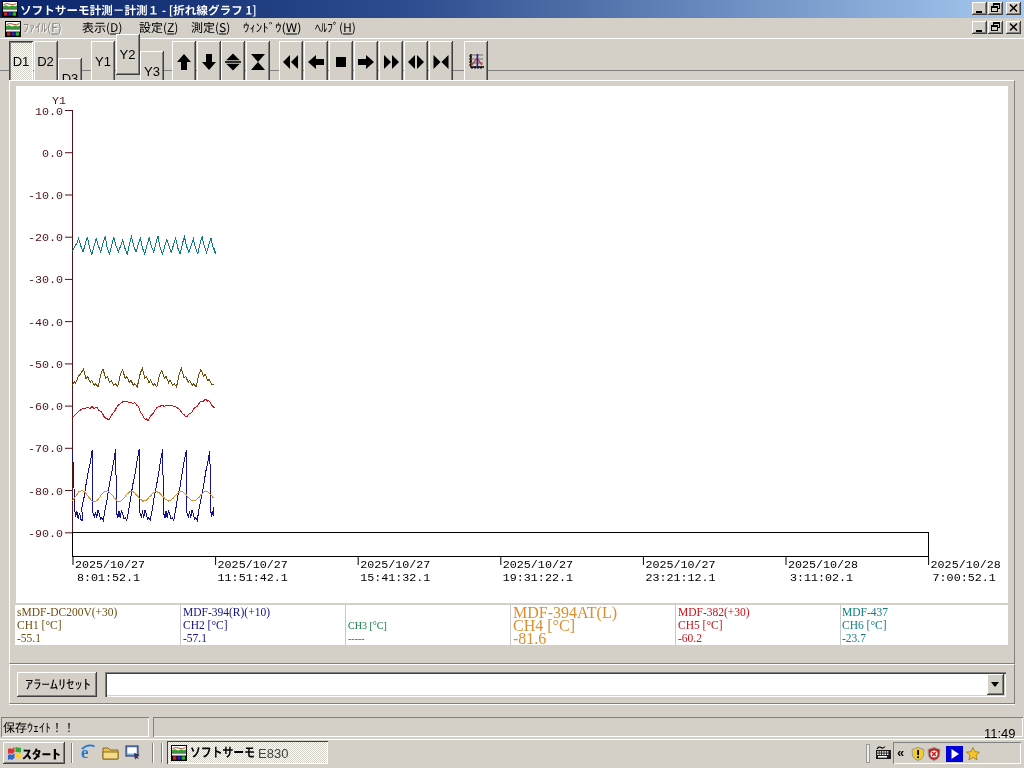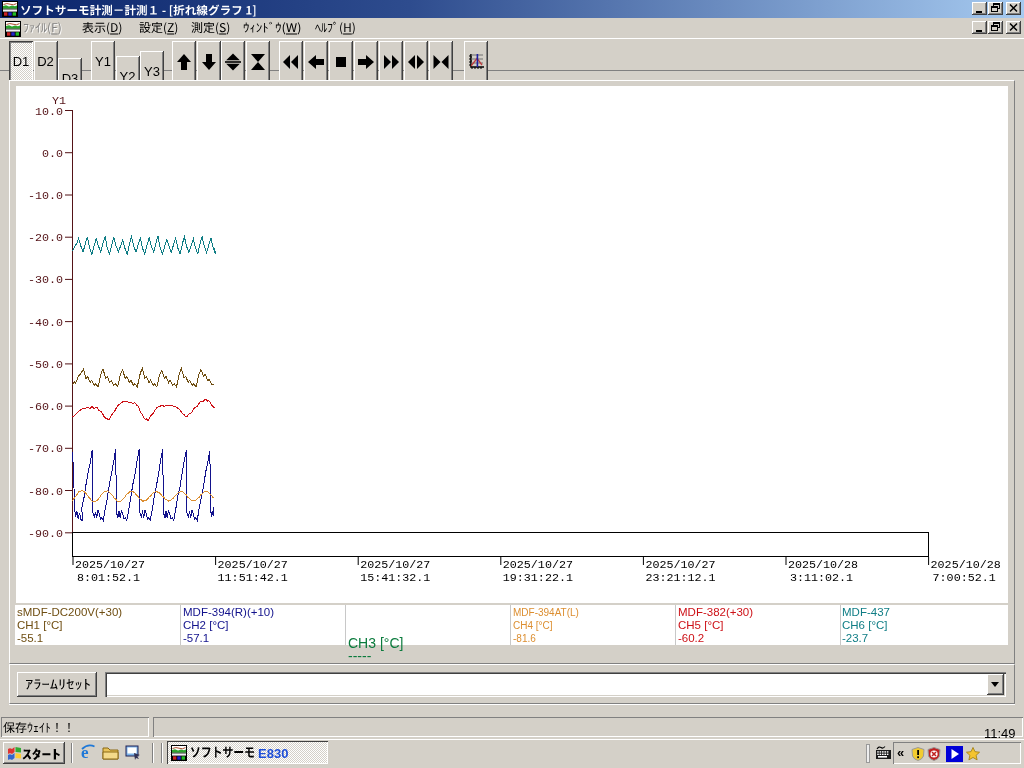--- a/index.html
+++ b/index.html
@@ -5,21 +5,21 @@
 body{font-family:"Liberation Sans",sans-serif;background:#d4d0c8;position:relative}
 .abs{position:absolute}
 .tb{position:absolute;width:24px;height:41px;background:#d4d0c8;
  box-shadow:inset -1px -1px 0 #404040,inset 1px 1px 0 #fff,inset -2px -2px 0 #808080;
  display:flex;align-items:center;justify-content:center;font-size:13px;color:#000}
 .tbp{box-shadow:inset 1px 1px 0 #404040,inset -1px -1px 0 #fff,inset 2px 2px 0 #808080;
  background-image:repeating-conic-gradient(#fff 0 25%,#d4d0c8 0 50%);background-size:2px 2px}
 .wb{position:absolute;width:15px;height:13px;background:#d4d0c8;
  box-shadow:inset -1px -1px 0 #404040,inset 1px 1px 0 #fff,inset -2px -2px 0 #808080}
 .sunk1{box-shadow:inset 1px 1px 0 #808080,inset -1px -1px 0 #fff}
-.mono{font-family:Liberation Sans, sans-serif}
+.mono{font-family:Liberation Serif, serif}
 </style></head><body>
 <div class="abs" style="left:0;top:0;width:1024px;height:18px;background:linear-gradient(90deg,#0a246a,#2e4c8e 40%,#a6caf0)"></div>
 <svg width="16" height="16" viewBox="0 0 16 16" style="position:absolute;left:2px;top:1px">
 <rect width="16" height="16" fill="#000"></rect>
 <rect x="1" y="1" width="14" height="6.4" fill="#fff"></rect>
 <path d="M1 5 L4 4.2 L7 5.4 L10 4.4 L13 5.2 L15 4.6 L15 7.4 L1 7.4 Z" fill="#2da32d"></path>
 <path d="M1.5 3.5 Q5 1.8 8 3.2 Q11.5 4.6 14.5 2.6" stroke="#b05030" stroke-width="1" fill="none"></path>
 <rect x="1" y="8.4" width="14" height="2.2" fill="#f0f0f0"></rect>
 <rect x="2" y="11.3" width="3.4" height="3.4" fill="#cc2222"></rect>
 <rect x="6.3" y="11.3" width="3.4" height="3.4" fill="#2222cc"></rect>
@@ -101,21 +101,21 @@
 <div class="wb" style="left:1006px;top:21px">
     <svg width="13" height="13" viewBox="0 0 13 13" style="position:absolute;left:1px;top:0">
       <path d="M3 2.5 L10 9.5 M10 2.5 L3 9.5" stroke="#000" stroke-width="1.5"></path>
     </svg>
   </div>
 <div class="abs" style="left:0;top:38px;width:1024px;height:33px;border-top:1px solid #fff;border-bottom:1px solid #808080;background:#d4d0c8"></div>
 <div class="tb tbp" style="left:9px;top:41px">D1</div>
 <div class="tb" style="left:33.5px;top:41px">D2</div>
 <div class="tb" style="left:58px;top:58px">D3</div>
 <div class="tb" style="left:91px;top:41px">Y1</div>
-<div class="tb" style="left:115.5px;top:56px">Y2</div>
+<div class="tb" style="left:115.5px;top:34px">Y2</div>
 <div class="tb" style="left:140px;top:51px">Y3</div>
 <div class="tb" style="left:172px;top:41px">
     <svg width="18" height="18" viewBox="0 0 18 18">
       <path d="M9 1 L16 9 L12 9 L12 17 L6 17 L6 9 L2 9 Z" fill="#000"></path>
     </svg>
   </div>
 <div class="tb" style="left:196.5px;top:41px">
     <svg width="18" height="18" viewBox="0 0 18 18">
       <path d="M9 17 L2 9 L6 9 L6 1 L12 1 L12 9 L16 9 Z" fill="#000"></path>
     </svg>
@@ -248,24 +248,24 @@
 <div class="abs" style="left:345px;top:605px;width:1px;height:40px;background:#c8c8c8"></div>
 <div class="abs" style="left:510px;top:605px;width:1px;height:40px;background:#c8c8c8"></div>
 <div class="abs" style="left:675px;top:605px;width:1px;height:40px;background:#c8c8c8"></div>
 <div class="abs" style="left:840px;top:605px;width:1px;height:40px;background:#c8c8c8"></div>
 <div class="abs mono" style="left:17px;top:606px;width:160px;font-size:11.5px;line-height:13px;color:#6f4e12;white-space:pre">sMDF-DC200V(+30)
 CH1 [°C]
 -55.1</div>
 <div class="abs mono" style="left:183px;top:606px;width:160px;font-size:11.5px;line-height:13px;color:#12128c;white-space:pre">MDF-394(R)(+10)
 CH2 [°C]
 -57.1</div>
-<div class="abs mono" style="left:348px;top:624px;width:160px;font-size:14px;line-height:13px;color:#0b7b3d;white-space:pre">
+<div class="abs mono" style="left:348px;top:606px;width:160px;font-size:10px;line-height:13px;color:#0b7b3d;white-space:pre">
 CH3 [°C]
 -----</div>
-<div class="abs mono" style="left:513px;top:606px;width:160px;font-size:10px;line-height:13px;color:#dc8e30;white-space:pre">MDF-394AT(L)
+<div class="abs mono" style="left:513px;top:606px;width:160px;font-size:16px;line-height:13px;color:#dc8e30;white-space:pre">MDF-394AT(L)
 CH4 [°C]
 -81.6</div>
 <div class="abs mono" style="left:678px;top:606px;width:160px;font-size:11.5px;line-height:13px;color:#cd1117;white-space:pre">MDF-382(+30)
 CH5 [°C]
 -60.2</div>
 <div class="abs mono" style="left:842px;top:606px;width:160px;font-size:11.5px;line-height:13px;color:#0f7d85;white-space:pre">MDF-437
 CH6 [°C]
 -23.7</div>
 <div class="abs" style="left:9px;top:664px;width:1006px;height:40px;background:#d4d0c8;border:1px solid;border-color:#fff #808080 #808080 #fff"></div>
 <div class="abs" style="left:17px;top:672px;width:80px;height:25px;background:#d4d0c8;box-shadow:inset -1px -1px 0 #404040,inset 1px 1px 0 #fff,inset -2px -2px 0 #808080"></div>
@@ -317,21 +317,21 @@
 <path d="M1 5 L4 4.2 L7 5.4 L10 4.4 L13 5.2 L15 4.6 L15 7.4 L1 7.4 Z" fill="#2da32d"></path>
 <path d="M1.5 3.5 Q5 1.8 8 3.2 Q11.5 4.6 14.5 2.6" stroke="#b05030" stroke-width="1" fill="none"></path>
 <rect x="1" y="8.4" width="14" height="2.2" fill="#f0f0f0"></rect>
 <rect x="2" y="11.3" width="3.4" height="3.4" fill="#cc2222"></rect>
 <rect x="6.3" y="11.3" width="3.4" height="3.4" fill="#2222cc"></rect>
 <rect x="10.6" y="11.3" width="3.4" height="3.4" fill="#22bb22"></rect>
 </svg>
 <svg style="position:absolute;left:190px;top:741px" width="67" height="20" viewBox="0 0 67 20">
     <path transform="translate(0,16)" d="M2.6 -0.8 3.9 0.6C5.6 -0.4 6.8 -1.8 7.7 -3.4C8.5 -4.9 8.9 -6.5 9.2 -8.0C9.3 -8.4 9.4 -9.0 9.5 -9.5L7.8 -9.8C7.8 -9.5 7.7 -8.8 7.6 -8.2C7.5 -7.1 7.1 -5.7 6.3 -4.3C5.6 -2.9 4.4 -1.6 2.6 -0.8ZM2.4 -9.7 1.0 -8.9C1.5 -8.0 2.3 -6.3 2.9 -4.9L4.3 -5.9C3.9 -6.8 3.0 -8.8 2.4 -9.7Z M20.5 -8.7 19.4 -9.5C19.1 -9.4 18.8 -9.4 18.5 -9.4C17.9 -9.4 14.3 -9.4 13.5 -9.4C13.2 -9.4 12.6 -9.4 12.2 -9.5V-7.6C12.5 -7.7 13.0 -7.7 13.5 -7.7C14.3 -7.7 17.9 -7.7 18.6 -7.7C18.4 -6.6 18.0 -5.1 17.3 -4.0C16.4 -2.7 15.2 -1.6 13.1 -1.0L14.2 0.6C16.2 -0.2 17.6 -1.5 18.6 -3.0C19.5 -4.5 20.0 -6.5 20.2 -7.7C20.3 -8.0 20.4 -8.4 20.5 -8.7Z M25.1 -1.2C25.1 -0.7 25.0 0.1 25.0 0.6H26.6C26.6 0.0 26.5 -0.9 26.5 -1.2V-4.9C27.7 -4.4 29.3 -3.7 30.5 -3.0L31.1 -4.8C30.1 -5.4 28.0 -6.3 26.5 -6.8V-8.7C26.5 -9.3 26.6 -9.8 26.6 -10.3H25.0C25.0 -9.8 25.1 -9.2 25.1 -8.7C25.1 -7.6 25.1 -2.2 25.1 -1.2Z M33.1 -7.9V-6.1C33.4 -6.1 33.7 -6.2 34.3 -6.2H35.2V-4.4C35.2 -3.8 35.2 -3.3 35.1 -3.0H36.7C36.6 -3.3 36.6 -3.8 36.6 -4.4V-6.2H39.2V-5.7C39.2 -2.5 38.3 -1.4 36.2 -0.5L37.3 0.8C39.9 -0.6 40.6 -2.5 40.6 -5.7V-6.2H41.4C42.0 -6.2 42.3 -6.2 42.6 -6.1V-7.9C42.3 -7.8 42.0 -7.8 41.4 -7.8H40.6V-9.1C40.6 -9.7 40.6 -10.1 40.7 -10.3H39.1C39.1 -10.1 39.2 -9.7 39.2 -9.1V-7.8H36.6V-9.1C36.6 -9.6 36.6 -10.0 36.7 -10.2H35.1C35.2 -9.8 35.2 -9.4 35.2 -9.1V-7.8H34.3C33.7 -7.8 33.3 -7.9 33.1 -7.9Z M44.3 -6.0V-4.0C44.7 -4.0 45.4 -4.0 46.1 -4.0C47.3 -4.0 50.9 -4.0 51.9 -4.0C52.3 -4.0 52.9 -4.0 53.1 -4.0V-6.0C52.9 -6.0 52.4 -5.9 51.9 -5.9C50.9 -5.9 47.3 -5.9 46.1 -5.9C45.5 -5.9 44.7 -6.0 44.3 -6.0Z M55.3 -5.8V-4.1C55.6 -4.1 56.2 -4.2 56.5 -4.2H58.2V-1.7C58.2 -0.4 58.7 0.5 60.7 0.5C61.7 0.5 62.9 0.4 63.7 0.4L63.8 -1.4C62.9 -1.3 61.9 -1.2 61.0 -1.2C60.1 -1.2 59.7 -1.5 59.7 -2.2V-4.2H63.0C63.3 -4.2 63.8 -4.2 64.1 -4.1L64.0 -5.8C63.8 -5.8 63.2 -5.8 63.0 -5.8H59.7V-8.0H62.3C62.7 -8.0 63.0 -7.9 63.2 -7.9V-9.6C63.0 -9.5 62.6 -9.5 62.3 -9.5C61.3 -9.5 58.0 -9.5 57.1 -9.5C56.7 -9.5 56.3 -9.5 56.0 -9.6V-7.9C56.3 -8.0 56.7 -8.0 57.1 -8.0H58.2V-5.8H56.5C56.1 -5.8 55.6 -5.8 55.3 -5.8Z" fill="#000000"></path>
   </svg>
-<div class="abs" style="left:258px;top:746px;font-size:13px;font-weight:bold;color:#1d4ed8">E830</div>
+<div class="abs" style="left:258px;top:746px;font-size:13px;font-weight:normal;color:#404040">E830</div>
 <div class="abs" style="left:866px;top:744px;width:4px;height:19px;background:#eee;border:1px solid #999"></div>
 <svg class="abs" style="left:875px;top:745px" width="17" height="15" viewBox="0 0 17 15">
     <path d="M2 4 Q4 1 6 2.5 Q8 4 10 1.5" stroke="#000" stroke-width="1.1" fill="none"></path>
     <rect x="1" y="5" width="15" height="9" fill="#1a1a1a"></rect>
     <g fill="#fff">
       <rect x="2.2" y="6.2" width="1.6" height="1.4"></rect>
       <rect x="4.6" y="6.2" width="1.6" height="1.4"></rect>
       <rect x="7" y="6.2" width="1.6" height="1.4"></rect>
       <rect x="9.4" y="6.2" width="1.6" height="1.4"></rect>
       <rect x="11.8" y="6.2" width="1.6" height="1.4"></rect>

